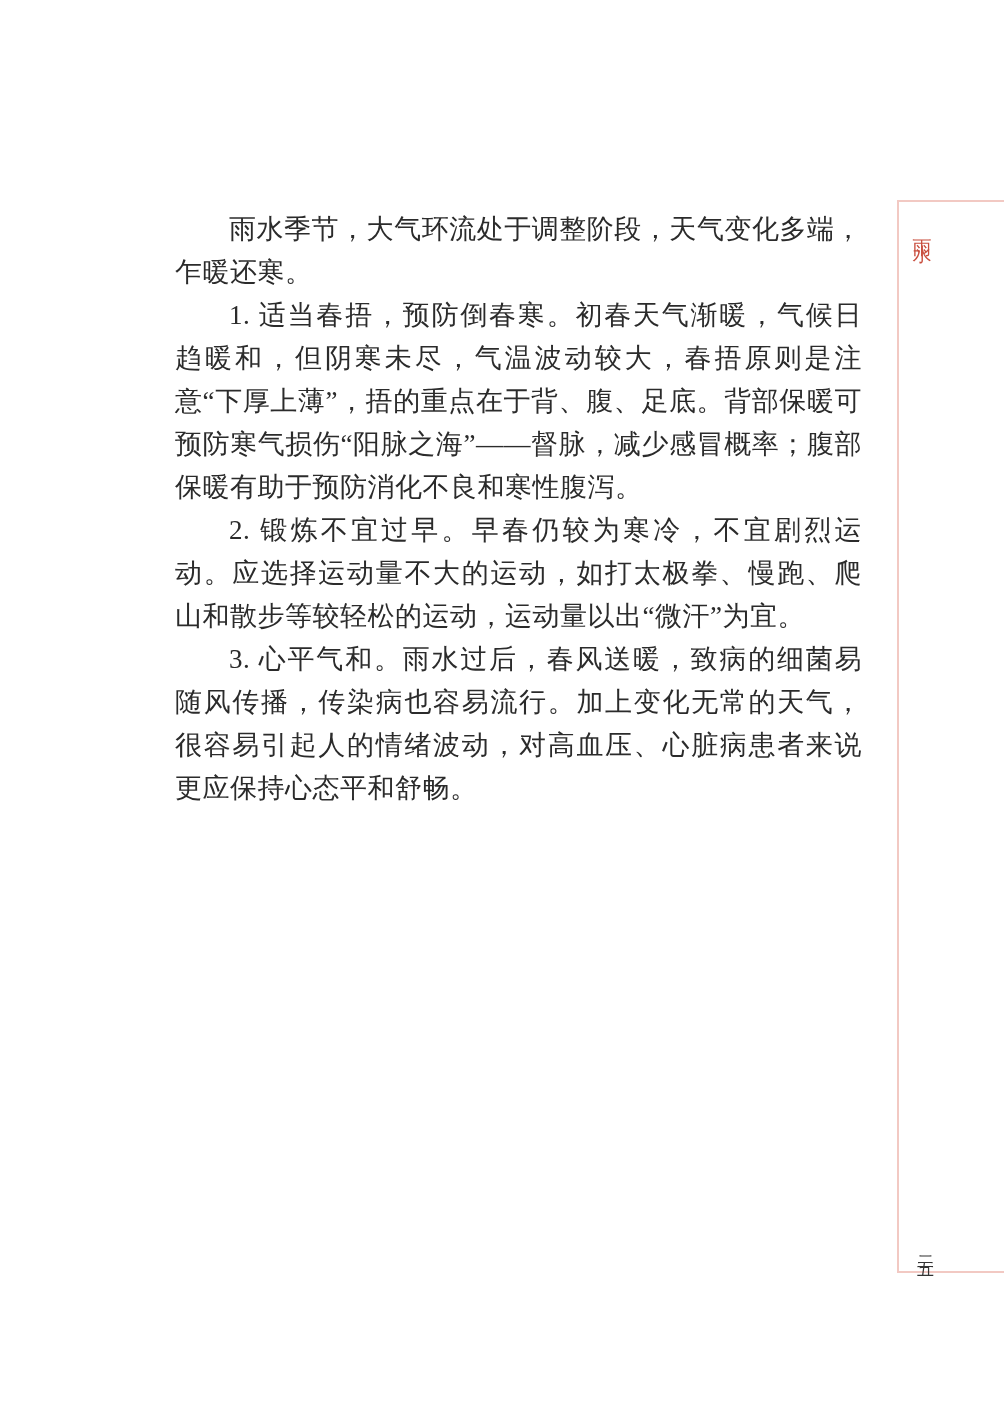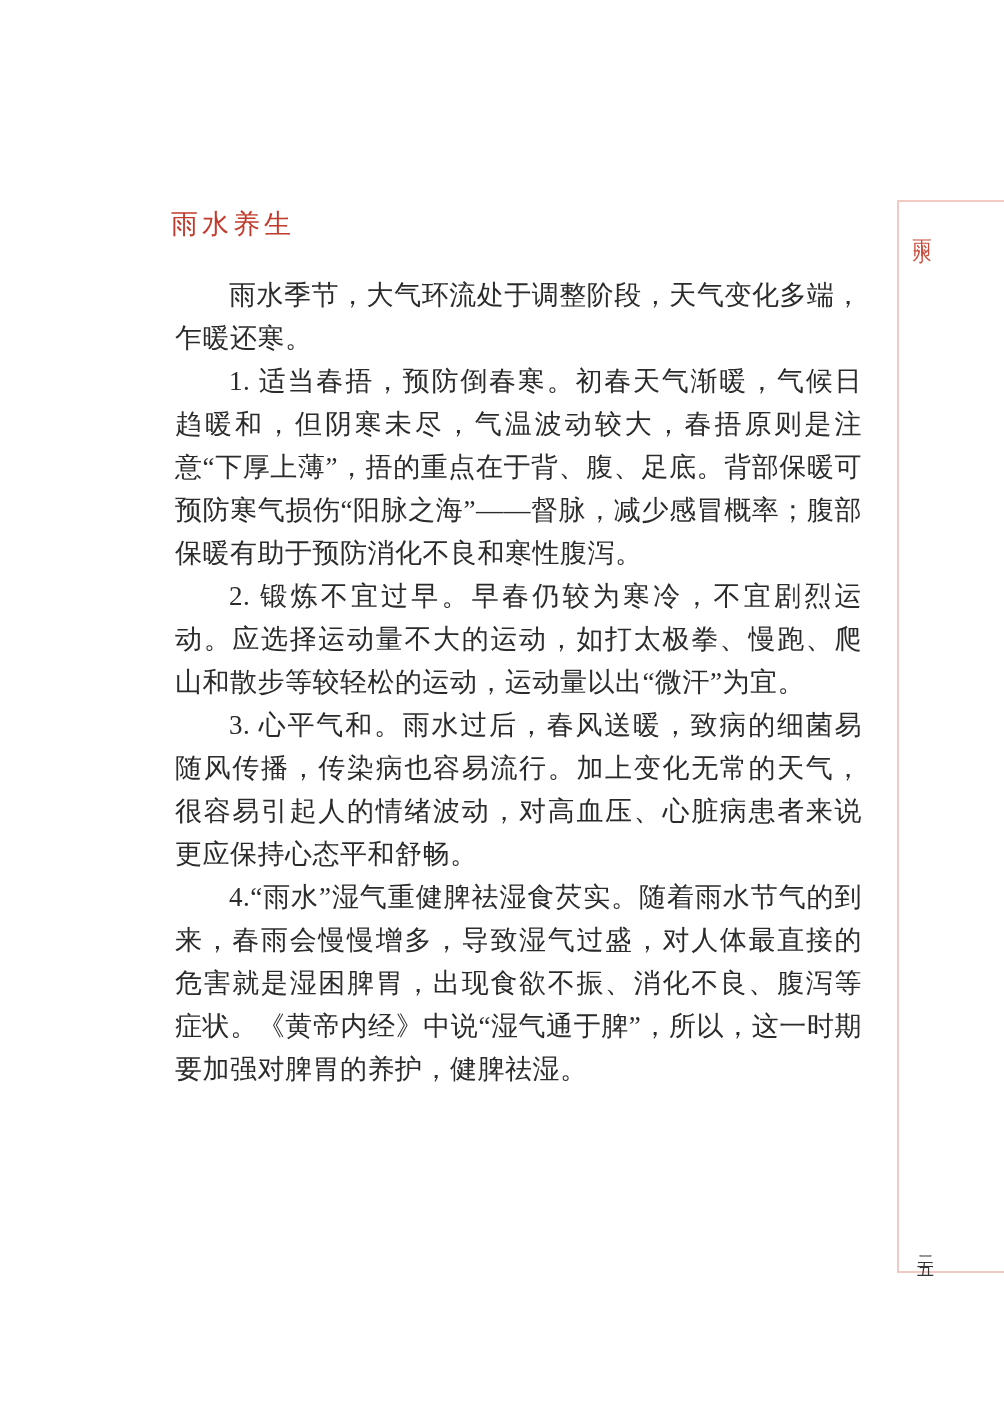--- a/index.html
+++ b/index.html
@@ -69,28 +69,26 @@
     letter-spacing: 6px;
     line-height: 1;
   }
 </style>
 </head>
 <body>
 
 <div class="page">
 
   <div class="content">
-    <h1 class="chapter-title">雨水养生</h1>
 
     <div class="body-text">
       <p>雨水季节，大气环流处于调整阶段，天气变化多端，乍暖还寒。</p>
       <p>1. 适当春捂，预防倒春寒。初春天气渐暖，气候日趋暖和，但阴寒未尽，气温波动较大，春捂原则是注意“下厚上薄”，捂的重点在于背、腹、足底。背部保暖可预防寒气损伤“阳脉之海”——督脉，减少感冒概率；腹部保暖有助于预防消化不良和寒性腹泻。</p>
       <p>2. 锻炼不宜过早。早春仍较为寒冷，不宜剧烈运动。应选择运动量不大的运动，如打太极拳、慢跑、爬山和散步等较轻松的运动，运动量以出“微汗”为宜。</p>
       <p>3. 心平气和。雨水过后，春风送暖，致病的细菌易随风传播，传染病也容易流行。加上变化无常的天气，很容易引起人的情绪波动，对高血压、心脏病患者来说更应保持心态平和舒畅。</p>
-      <p>4.“雨水”湿气重健脾祛湿食芡实。随着雨水节气的到来，春雨会慢慢增多，导致湿气过盛，对人体最直接的危害就是湿困脾胃，出现食欲不振、消化不良、腹泻等症状。《黄帝内经》中说“湿气通于脾”，所以，这一时期要加强对脾胃的养护，健脾祛湿。</p>
     </div>
   </div>
 
   <div class="margin-box">
     <div class="margin-label">雨水</div>
     <div class="page-number">二五</div>
   </div>
 
 </div>
 

